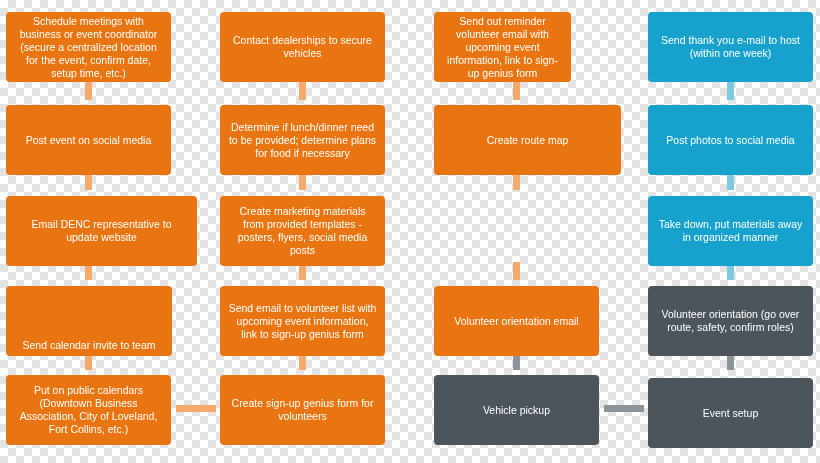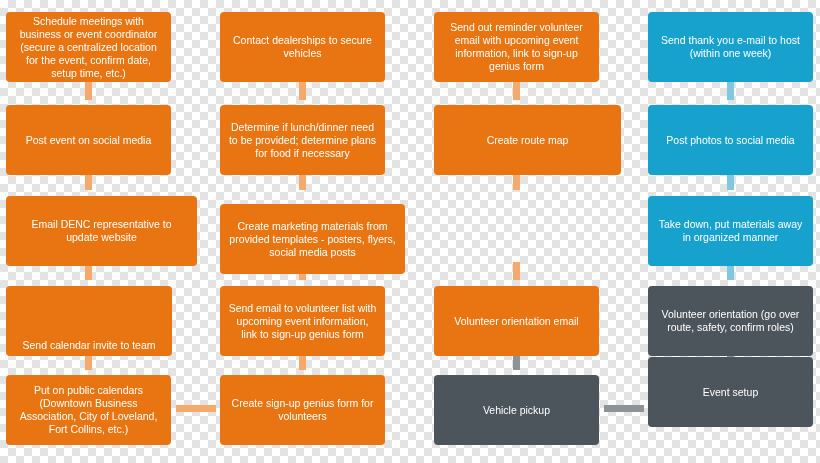--- a/index.html
+++ b/index.html
@@ -96,31 +96,31 @@
   <div class="node orange" style="left:6px; top:375px; width:165px; height:70px;">
     <span>Put on public calendars (Downtown Business Association, City of Loveland, Fort Collins, etc.)</span>
   </div>
 
   <div class="node orange" style="left:220px; top:12px; width:165px; height:70px;">
     <span>Contact dealerships to secure vehicles</span>
   </div>
   <div class="node orange" style="left:220px; top:105px; width:165px; height:70px;">
     <span>Determine if lunch/dinner need to be provided; determine plans for food if necessary</span>
   </div>
-  <div class="node orange" style="left:220px; top:196px; width:185px; height:70px;margin-top:8px;">
+  <div class="node orange" style="left:220px; top:196px; width:165px; height:70px;">
     <span>Create marketing materials from provided templates - posters, flyers, social media posts</span>
   </div>
   <div class="node orange" style="left:220px; top:286px; width:165px; height:70px;">
     <span>Send email to volunteer list with upcoming event information, link to sign-up genius form</span>
   </div>
   <div class="node orange" style="left:220px; top:375px; width:165px; height:70px;">
     <span>Create sign-up genius form for volunteers</span>
   </div>
 
-  <div class="node orange" style="left:434px; top:12px; width:165px; height:70px;">
+  <div class="node orange" style="left:434px; top:12px; width:137px; height:70px;">
     <span>Send out reminder volunteer email with upcoming event information, link to sign-up genius form</span>
   </div>
   <div class="node orange" style="left:434px; top:105px; width:187px; height:70px;">
     <span>Create route map</span>
   </div>
   <div class="node orange" style="left:434px; top:286px; width:165px; height:70px;">
     <span>Volunteer orientation email</span>
   </div>
   <div class="node blue" style="left:648px; top:12px; width:165px; height:70px;">
     <span>Send thank you e-mail to host (within one week)</span>
@@ -131,17 +131,17 @@
   </div>
   <div class="node blue" style="left:648px; top:105px; width:165px; height:70px;">
     <span>Post photos to social media</span>
   </div>
   <div class="node blue" style="left:648px; top:196px; width:165px; height:70px;">
     <span>Take down, put materials away in organized manner</span>
   </div>
   <div class="node gray" style="left:648px; top:286px; width:165px; height:70px;">
     <span>Volunteer orientation (go over route, safety, confirm roles)</span>
   </div>
-  <div class="node gray" style="left:648px; top:357px; width:165px; height:70px;">
+  <div class="node gray" style="left:648px; top:378px; width:165px; height:70px;">
     <span>Event setup</span>
   </div>
 
 </div>
 
 </body></html>

